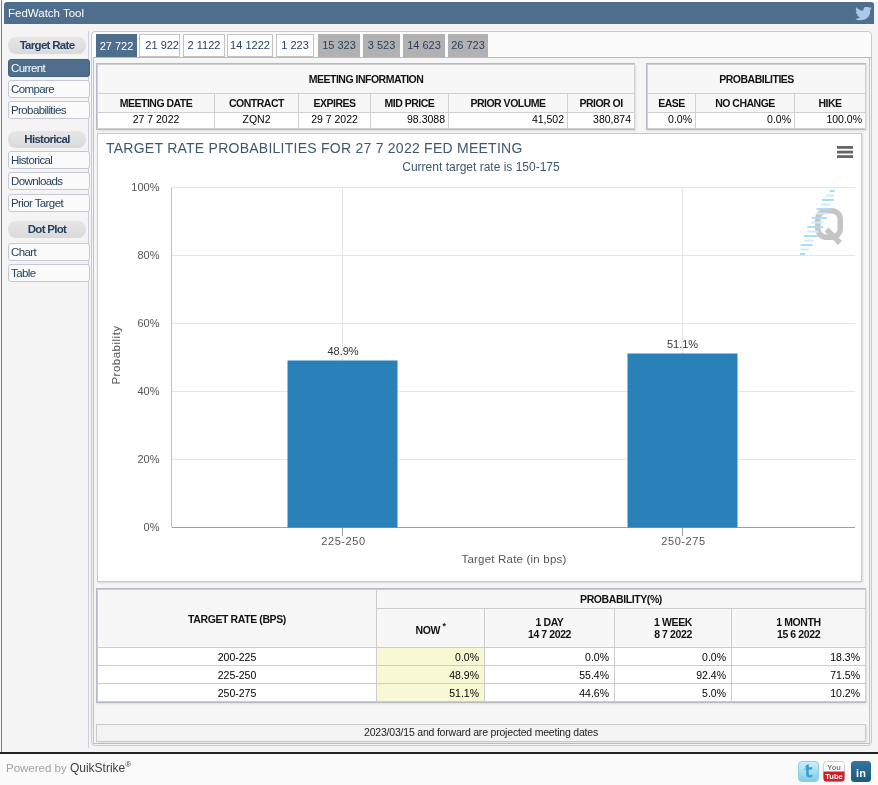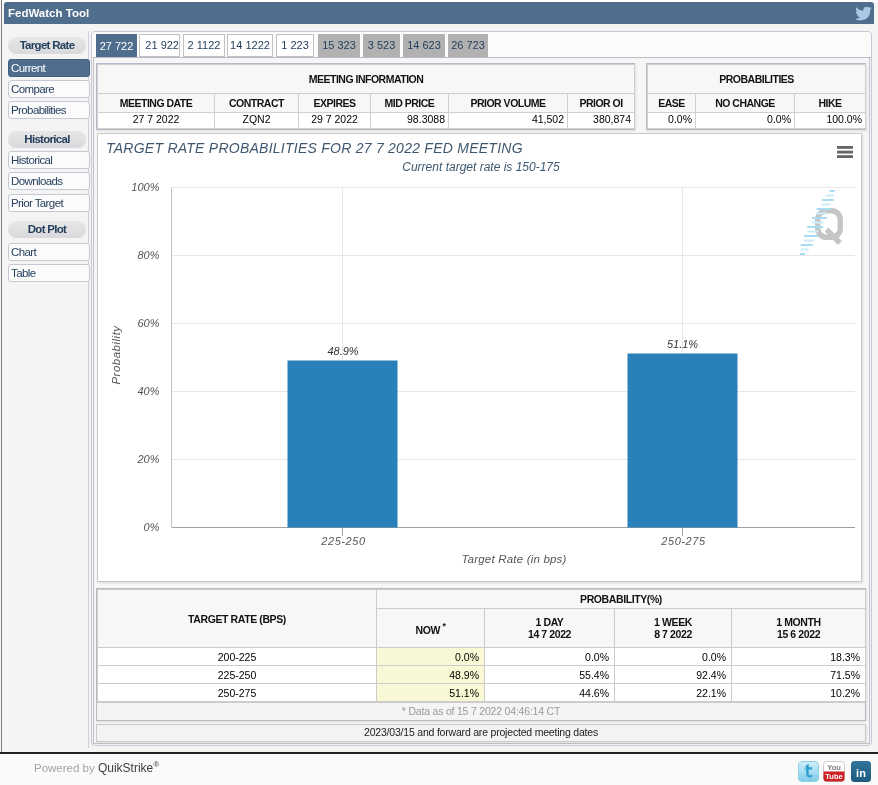--- a/index.html
+++ b/index.html
@@ -1,54 +1,54 @@
 <!DOCTYPE html>
 <html><head>
 <meta charset="utf-8">
 <style>
 * { margin:0; padding:0; box-sizing:border-box; }
 html,body { width:878px; height:785px; background:#f3f3f4; font-family:"Liberation Sans", sans-serif; }
 #page { position:relative; width:878px; height:785px; overflow:hidden; background:#f4f4f5; }
 .abs { position:absolute; }
 #leftborder { left:1px; top:0; width:1px; height:785px; background:#7e7e7e; }
 #header { left:4px; top:2px; width:870px; height:22px; background:#4f6d8d; border-radius:3px 3px 0 0; }
-#header .t { position:absolute; left:4px; top:0; line-height:22px; color:#fff; font-size:11.5px; font-weight:bold; }
+#header .t { position:absolute; left:4px; top:0; line-height:22px; color:#fff; font-size:11.5px; font-weight:normal; }
 #wrapper { left:91px; top:31px; width:781px; height:715px; border:1px solid #c6c9d6; border-radius:4px; background:#f4f4f6; }
 #pane { left:93px; top:57px; width:777px; height:687px; border:1px solid #c2c2c7; background:#f6f6f7; }
 
 .pill { left:8px; width:78px; height:17px; background:linear-gradient(#e7e7e8,#d9d9db); border-radius:8px; text-align:center; font-size:11.5px; letter-spacing:-0.7px; font-weight:bold; color:#26415e; line-height:17px; }
 .sitem { left:8px; width:82px; height:18px; background:#fbfbfc; border:1px solid #c6c9d4; border-radius:3px; font-size:11.5px; letter-spacing:-0.6px; color:#26415e; line-height:16px; padding-left:2px; }
 .sitem.sel { background:#4f6d8d; border-color:#44607f; color:#fff; }
 
 .tab { top:34px; height:23px; font-size:11px; color:#26415e; text-align:center; line-height:21px; background:#fff; border:1px solid #c3c3c3; }
 .tab.gray { background:#b1b1b1; border:1px solid #b1b1b1; }
 .tab.sel { top:33.5px; height:24px; background:#4f6d8d; border:1px solid #4f6d8d; color:#fff; line-height:23px; }
 #tabline { left:93px; top:57px; width:779px; height:1px; background:#b8bbc2; }
 
 table.info { border-collapse:collapse; table-layout:fixed; font-size:10.5px; background:#fff; }
 table.info td { border:1px solid #d0d0d3; text-align:center; padding:0; }
 table.info tr.hd td { background:#f7f7f8; font-weight:bold; color:#111; letter-spacing:-0.5px; }
 table.info tr.v td { vertical-align:top; line-height:11px; padding-top:1px; }
 table.info td.r { text-align:right; padding-right:3px; }
 .tblbox { border:1px solid #b6bac4; background:#fff; box-shadow:1px 1px 2px rgba(0,0,0,0.10); }
 
-#chart { left:97px; top:133px; width:765px; height:449px; border:1px solid #c9c9c9; background:#fff; box-shadow:1px 1px 2px rgba(0,0,0,0.12);font-style:italic; }
+#chart { left:97px; top:133px; width:765px; height:449px; border:1px solid #c9c9c9; background:#fff; box-shadow:1px 1px 2px rgba(0,0,0,0.12); }
 
 #btable { left:96px; top:588px; width:770px; border:1px solid #b6bac4; background:#fff; box-shadow:1px 1px 2px rgba(0,0,0,0.10); }
 table.bt { border-collapse:collapse; table-layout:fixed; font-size:10.5px; width:768px; }
 table.bt td { border:1px solid #ccc; padding:0; text-align:center; }
 table.bt td.hd { background:#f7f7f8; font-weight:bold; color:#111; letter-spacing:-0.4px; }
 table.bt td.r { text-align:right; padding-right:5px; }
 table.bt td.y { background:#f8f9d4; }
 #datastrip { background:#f4f4f5; border-top:1px solid #ccc; color:#9a9a9a; font-size:10.5px; letter-spacing:-0.2px; text-align:center; height:18px; line-height:17px; }
 #note { left:96px; top:724px; width:770px; height:18px; border:1px solid #c9c9c9; background:#f3f3f4; box-shadow:1px 1px 2px rgba(0,0,0,0.10); font-size:10.5px; letter-spacing:-0.2px; color:#222; text-align:center; line-height:15px; }
 
 #footline { left:0; top:752px; width:878px; height:2px; background:#222; }
 #footer { left:0; top:754px; width:878px; height:31px; background:#fafafa; }
-#powered { left:6px; top:760px; font-size:11.5px; color:#a3a3a3;margin-left:28px; }
+#powered { left:6px; top:760px; font-size:11.5px; color:#a3a3a3; }
 #powered b { color:#3c3c3c; font-size:12px; font-weight:normal; }
 </style>
 </head>
 <body>
 <div id="page">
   <div class="abs" style="left:0; top:0; width:878px; height:2px; background:#fdfdfd;"></div>
   <div class="abs" id="leftborder"></div>
   <div class="abs" id="header">
     <span class="t">FedWatch Tool</span>
     <svg class="abs" style="left:851px; top:5px;" width="17" height="15" viewBox="0 0 512 460">
@@ -232,26 +232,25 @@
             <td>225-250</td>
             <td class="r y">48.9%</td>
             <td class="r">55.4%</td>
             <td class="r">92.4%</td>
             <td class="r">71.5%</td>
           </tr>
       <tr style="height:18px;">
             <td>250-275</td>
             <td class="r y">51.1%</td>
             <td class="r">44.6%</td>
-            <td class="r">22.1%</td>
+            <td class="r">5.0%</td>
             <td class="r">10.2%</td>
           </tr>
     </tbody>
       </table>
-    <div id="datastrip">* Data as of 15 7 2022 04:46:14 CT</div>
   </div>
   <div class="abs" id="note">2023/03/15 and forward are projected meeting dates</div>
 
   <div class="abs" id="footline"></div>
   <div class="abs" id="footer"></div>
   <div class="abs" id="powered">Powered by <b>QuikStrike<sup style="font-size:8px;">®</sup></b></div>
 
   <svg class="abs" style="left:798px; top:761px;" width="21" height="21" viewBox="0 0 21 21">
     <defs>
         <linearGradient id="twg" x1="0" y1="0" x2="0" y2="1">

